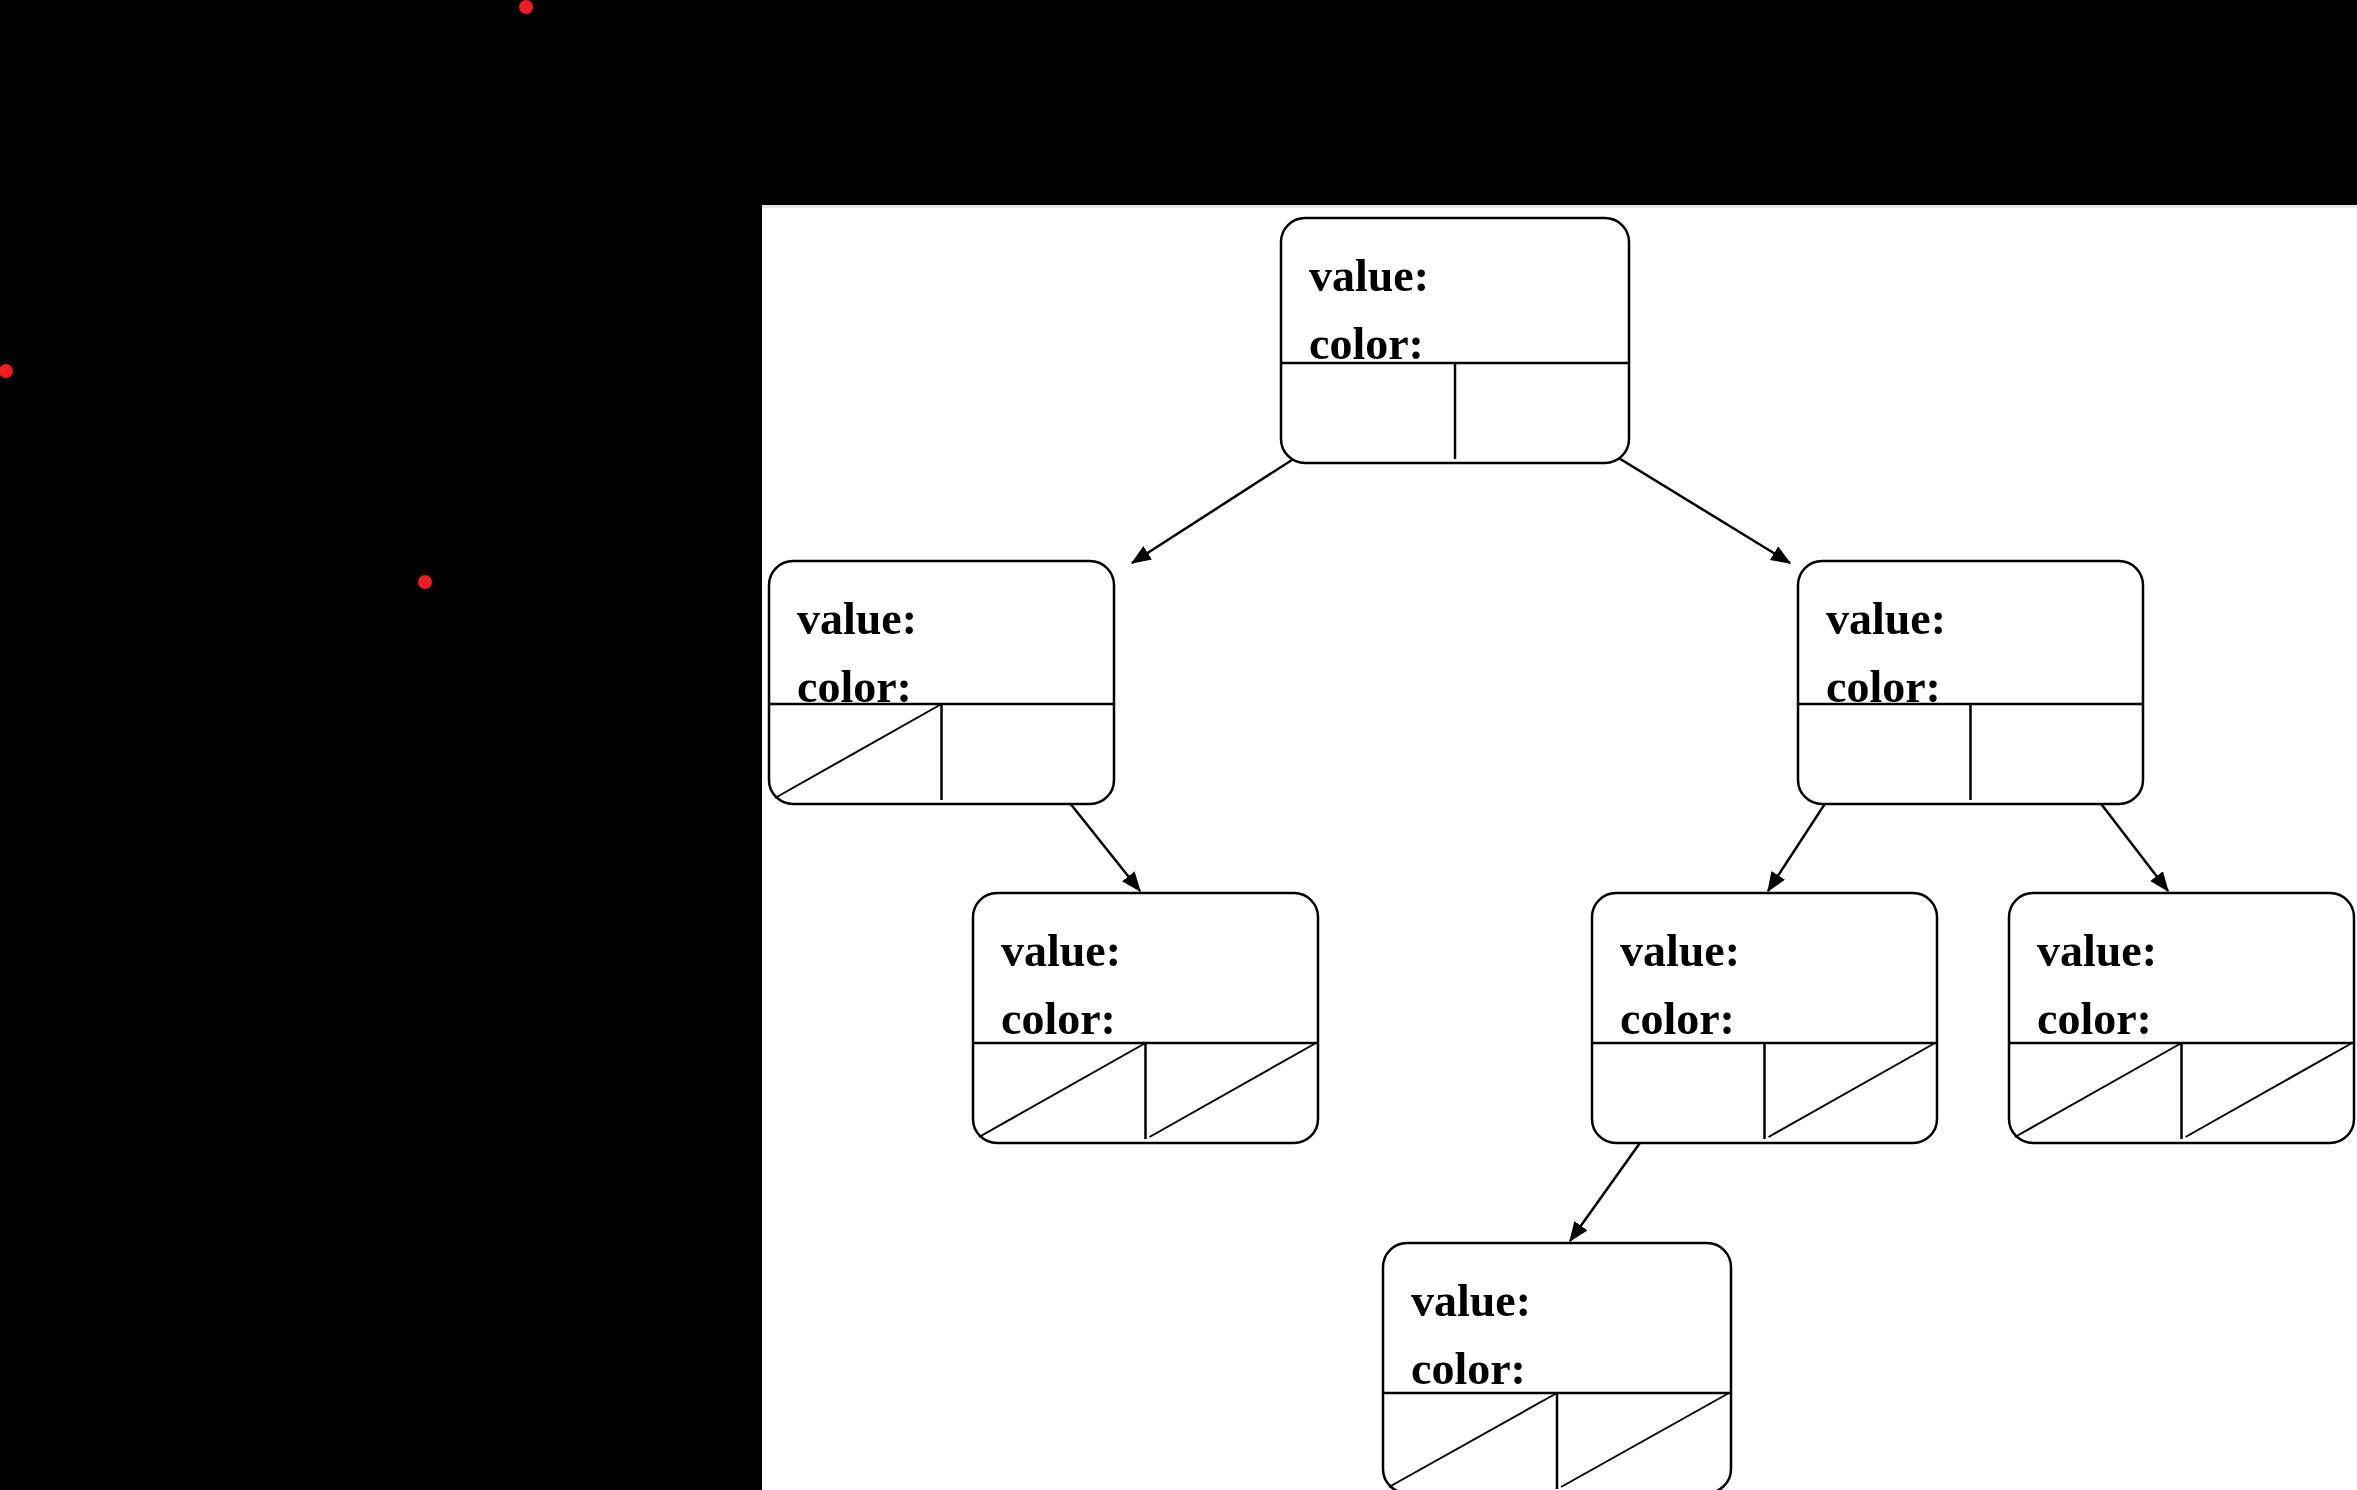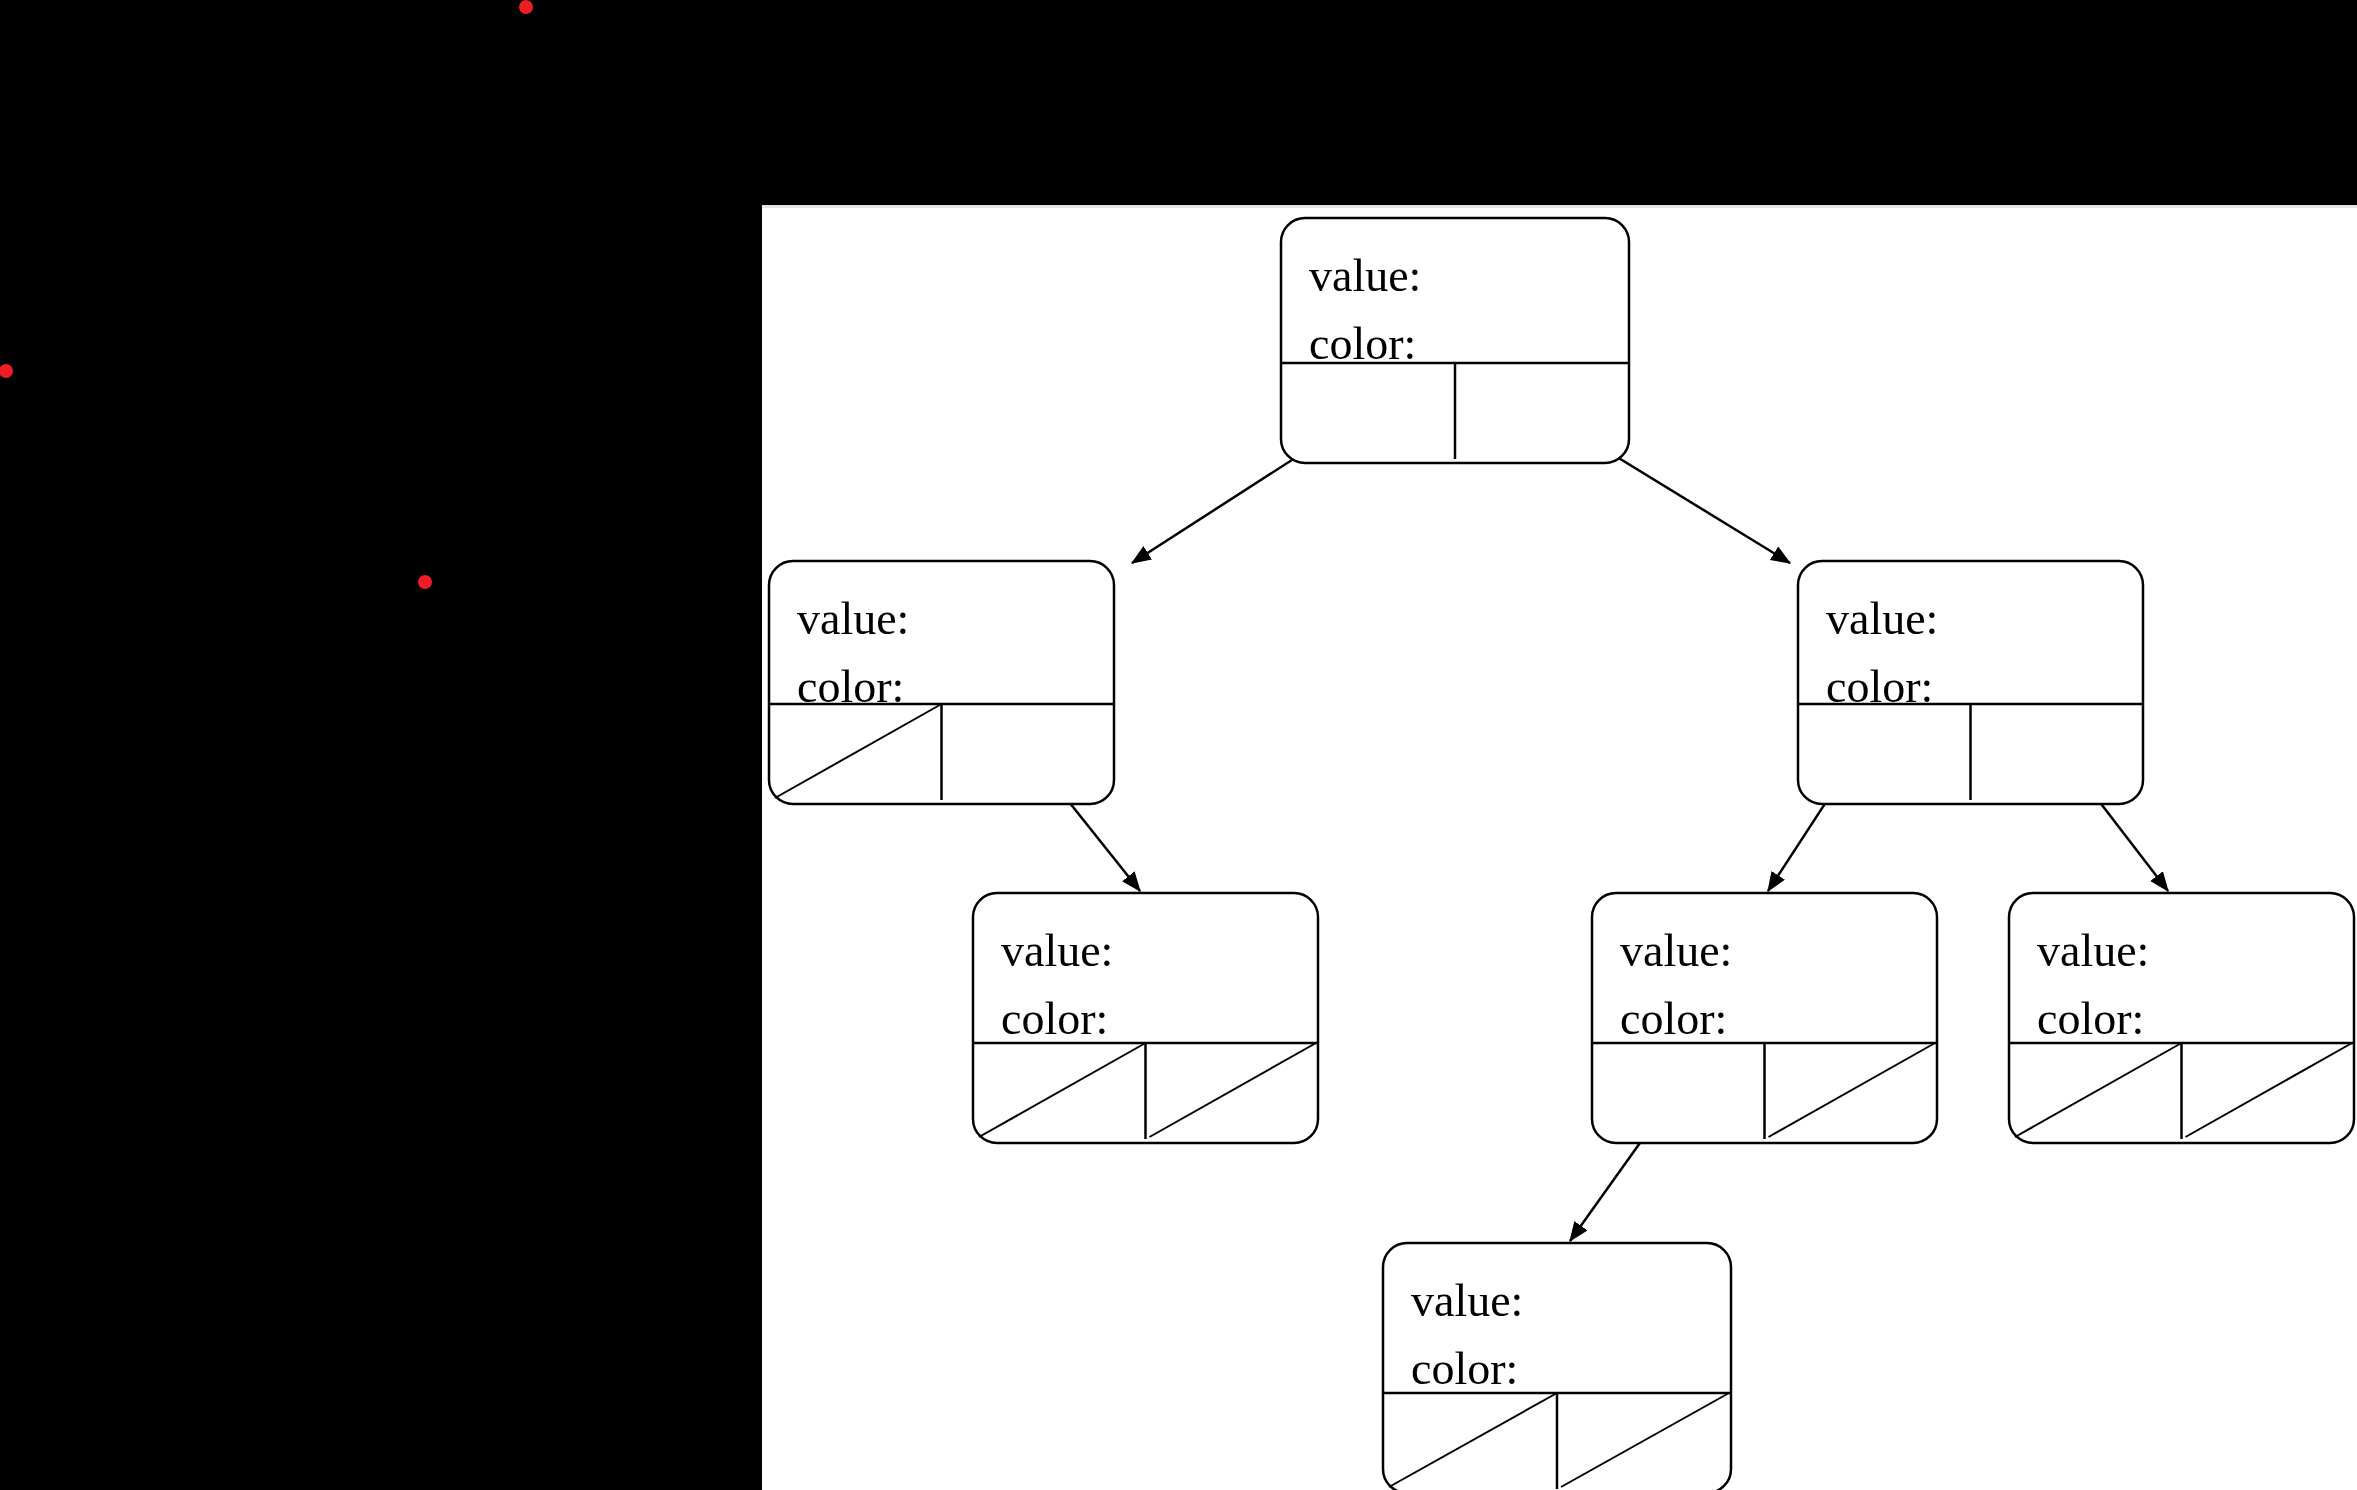--- a/index.html
+++ b/index.html
@@ -49,21 +49,21 @@
   }
   .node-text {
     font-family: "Liberation Serif", "DejaVu Serif", serif;
     fill: #000000;
     dominant-baseline: middle;
   }
 </style>
 </head>
 <body style="width: 2357px; height: 1490px; background: rgb(0, 0, 0);">
 
-<div id="root-canvas" style="width: 1880px; height: 1490px; background: rgb(0, 0, 0);">
+<div id="root-canvas" style="width: 1880px; height: 1490px; background: rgb(0, 0, 0); font-weight: bold;">
 
   <div class="backdrop"></div>
 
   <div class="diagram-panel" id="diagram-panel" style="left: 762px; top: 205px; width: 1595px; height: 1285px; background: rgb(255, 255, 255); border-top: 3px solid rgb(230, 230, 230);">
     <svg class="tree-svg" id="tree-svg" xmlns="http://www.w3.org/2000/svg" width="1595" height="1285" viewBox="0 0 1595 1285">
       <defs>
         <marker id="arrowhead" markerWidth="9" markerHeight="9" refX="7.5" refY="3.2" orient="auto" markerUnits="strokeWidth">
           <path d="M 0 0 L 8 3.2 L 0 6.4 z" fill="#000000"></path>
         </marker>
       </defs>

